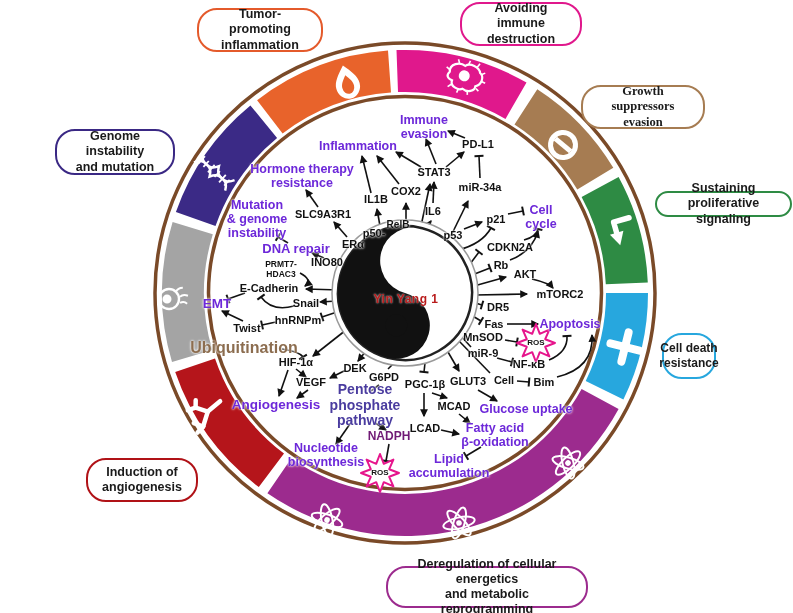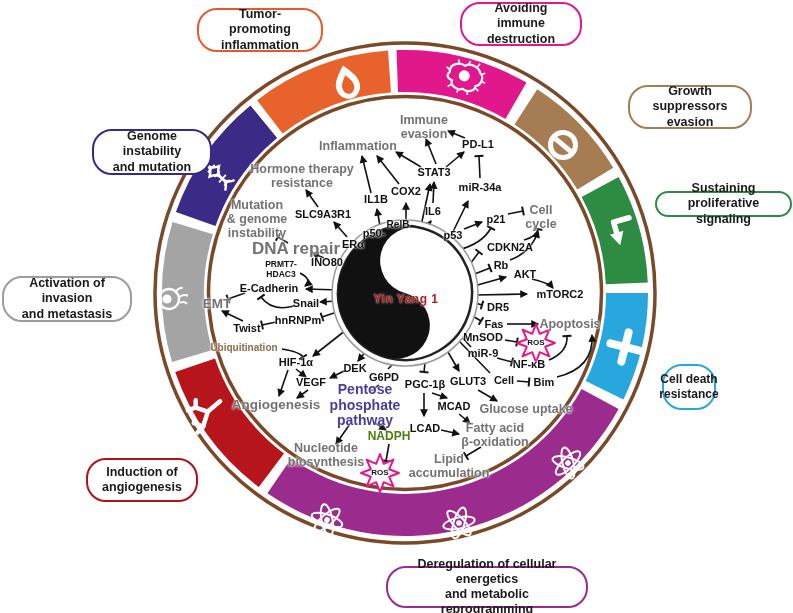--- a/index.html
+++ b/index.html
@@ -6,24 +6,24 @@
   body{width:793px;height:613px;background:#fff;font-family:"Liberation Sans",sans-serif;position:relative;overflow:hidden}
   #fig{position:absolute;left:0;top:0;width:793px;height:613px}
   svg.layer{position:absolute;left:0;top:0}
   .box{position:absolute;background:#fff;border:2.5px solid #333;border-radius:20px;display:flex;align-items:center;justify-content:center;
        text-align:center;font-weight:bold;font-size:12.5px;line-height:1.22;color:#1a1a1a;white-space:pre-line;padding:2px 17px;box-sizing:border-box}
   .lbl{position:absolute;transform:translate(-50%,-50%);font-weight:bold;text-align:center;white-space:pre-line;color:#111;
        line-height:1.12;text-shadow:0 0 2px #fff,0 0 3px #fff}
   .gene{font-size:11px}
   .gene-sm{font-size:10px}
   .small{font-size:8.5px}
-  .proc{font-size:12.5px;color:#737373}
+  .proc{font-size:12.5px;color:#6d28d9}
   .proc-sm{font-size:14px;color:#4A3C9F}
-  .ubiq{font-size:10px;color:#8C6D4F}
-  .nadph{font-size:12px;color:#4d7c0f}
+  .ubiq{font-size:16px;color:#8C6D4F}
+  .nadph{font-size:12px;color:#701a75}
   .ros-lbl{font-size:8px;text-shadow:none}
   .yy-title{font-size:12px;color:#b91c1c;letter-spacing:.5px;text-shadow:0 0 2px #fff}
 </style>
 </head>
 <body>
 
 <div id="fig">
 
 <svg class="layer" width="793" height="613" viewBox="0 0 793 613">
   <defs>
@@ -208,46 +208,44 @@
   </g>
 
   <use href="#rosStar" transform="translate(380,473)"></use>
   <use href="#rosStar" transform="translate(536,343)"></use>
 </svg>
 
 <div class="box" style="left: 197px; top: 8px; width: 126px; height: 44px; border-color: rgb(228, 90, 43);">Tumor-promoting
 inflammation</div>
 <div class="box" style="left: 460px; top: 2px; width: 122px; height: 44px; border-color: rgb(224, 24, 140);">Avoiding immune
 destruction</div>
-<div class="box" style="left: 628px; top: 85px; width: 124px; height: 44px; border-color: rgb(166, 124, 82);">Growth suppressors
+<div class="box" style="left: 581px; top: 85px; width: 124px; height: 44px; border-color: rgb(166, 124, 82); font-family: Liberation Serif, serif;">Growth suppressors
 evasion</div>
 <div class="box" style="left: 655px; top: 191px; width: 137px; height: 26px; border-color: rgb(46, 139, 68);">Sustaining
 proliferative signaling</div>
-<div class="box" style="left: 662px; top: 333px; width: 54px; height: 46px; font-size: 12px; border-color: rgb(39, 167, 222); margin-top: 31px;">Cell death
+<div class="box" style="left: 662px; top: 333px; width: 54px; height: 46px; font-size: 12px; border-color: rgb(39, 167, 222);">Cell death
 resistance</div>
 <div class="box" style="left: 386px; top: 566px; width: 202px; height: 42px; border-color: rgb(156, 43, 142);">Deregulation of cellular energetics
 and metabolic reprogramming</div>
 <div class="box" style="left: 86px; top: 458px; width: 112px; height: 44px; border-color: rgb(176, 18, 23);">Induction of
 angiogenesis</div>
-<div class="box" style="left: 2px; top: 276px; width: 130px; height: 46px; border-color: rgb(156, 156, 156);">Activation of invasion
-and metastasis</div>
-<div class="box" style="left: 55px; top: 129px; width: 120px; height: 46px; border-color: rgb(58, 40, 132); margin-left: 37px;">Genome instability
+<div class="box" style="left: 55px; top: 129px; width: 120px; height: 46px; border-color: rgb(58, 40, 132);">Genome instability
 and mutation</div>
 
 <div class="lbl yy-title" style="left:406px;top:300px">Yin Yang 1</div>
 
 <div class="lbl proc" style="left:424px;top:127px">Immune
 evasion</div>
 <div class="lbl proc" style="left:358px;top:146px">Inflammation</div>
 <div class="lbl proc" style="left:302px;top:176px">Hormone therapy
 resistance</div>
 <div class="lbl proc" style="left:257px;top:219px">Mutation
 &amp; genome
 instability</div>
-<div class="lbl proc" style="left:296px;top:249px;font-size:17px">DNA repair</div>
+<div class="lbl proc" style="left:296px;top:249px;font-size:13px">DNA repair</div>
 <div class="lbl proc" style="left:217px;top:304px;font-size:13.5px">EMT</div>
 <div class="lbl ubiq" style="left:244px;top:348px">Ubiquitination</div>
 <div class="lbl proc" style="left:276px;top:405px;font-size:13.5px">Angiogenesis</div>
 <div class="lbl proc-sm" style="left:365px;top:406px">Pentose
 phosphate
 pathway</div>
 <div class="lbl proc" style="left:326px;top:455px">Nucleotide
 biosynthesis</div>
 <div class="lbl nadph" style="left:389px;top:437px">NADPH</div>
 <div class="lbl proc" style="left:541px;top:217px">Cell

